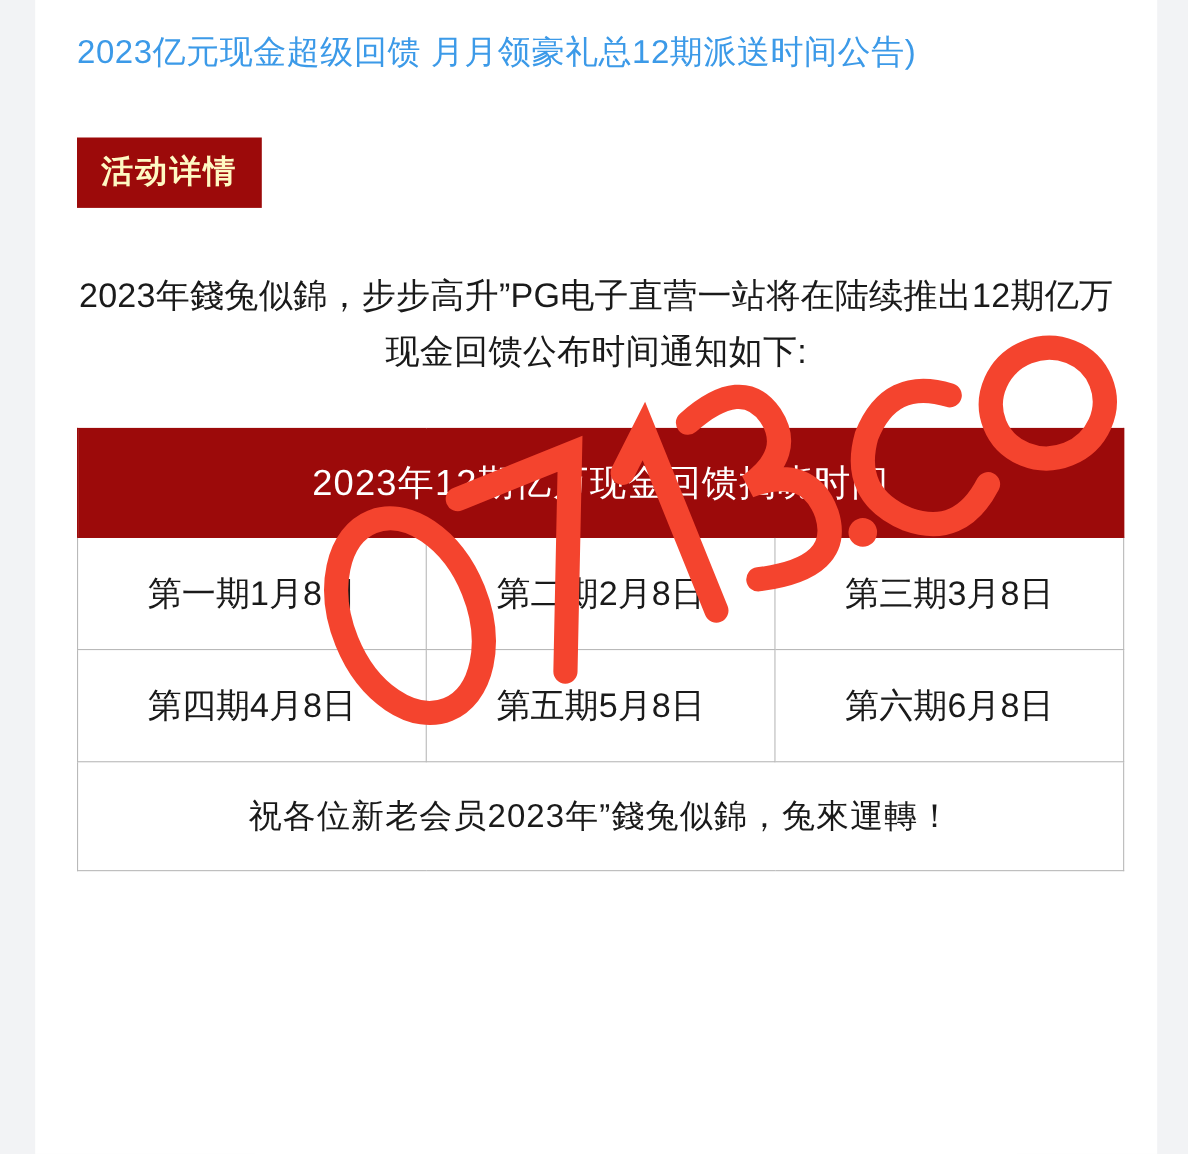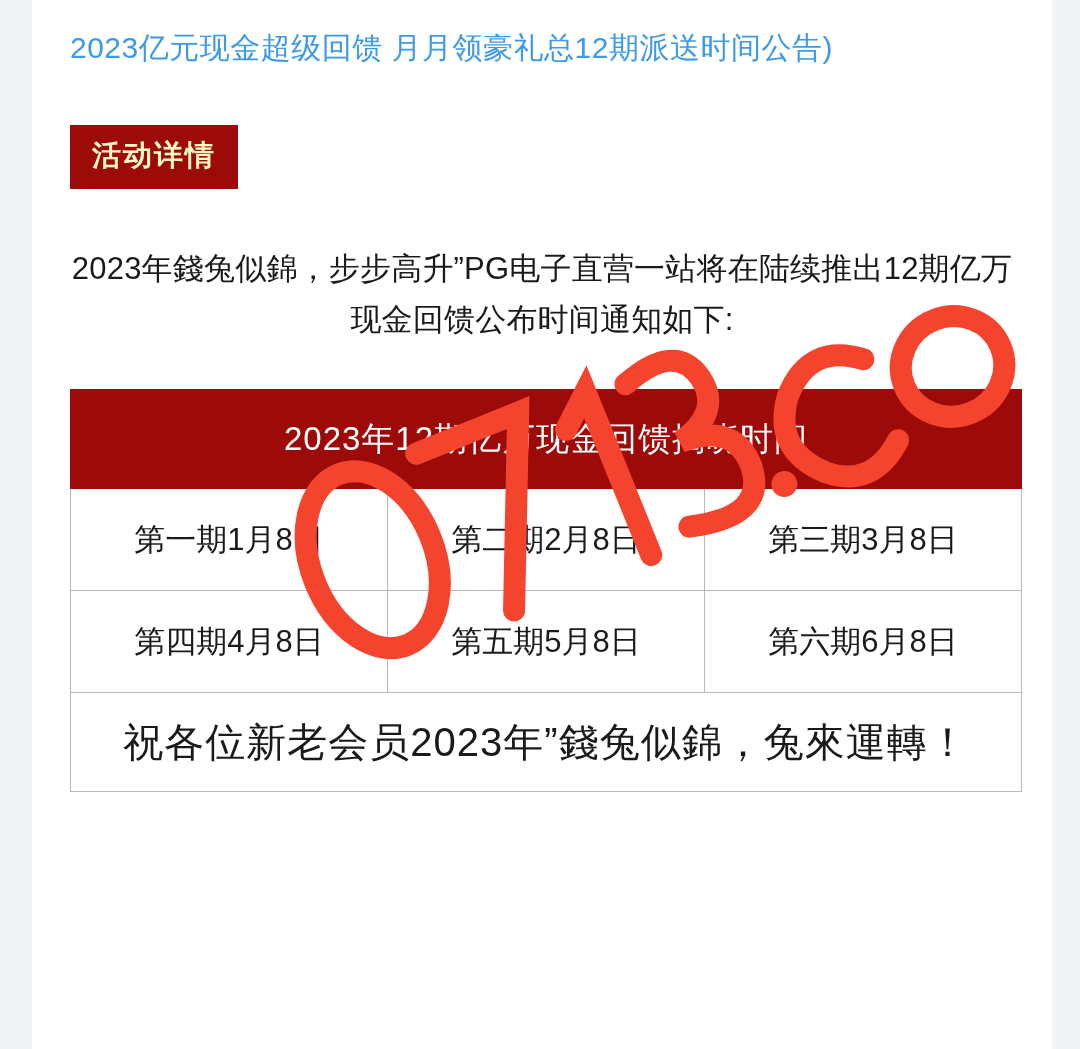--- a/index.html
+++ b/index.html
@@ -70,21 +70,21 @@
     height: 96px;
     border: 1px solid #9c0a0a;
     letter-spacing: 1px;
   }
   table.schedule td {
     height: 99px;
     font-size: 31px;
   }
   table.schedule tr.footer-row td {
     height: 96px;
-    font-size: 40px;
+    font-size: 30px;
     letter-spacing: 1px;
   }
   
   .watermark {
     position: absolute;
     left: 0;
     top: 0;
     width: 1080px;
     height: 1049px;
     pointer-events: none;

